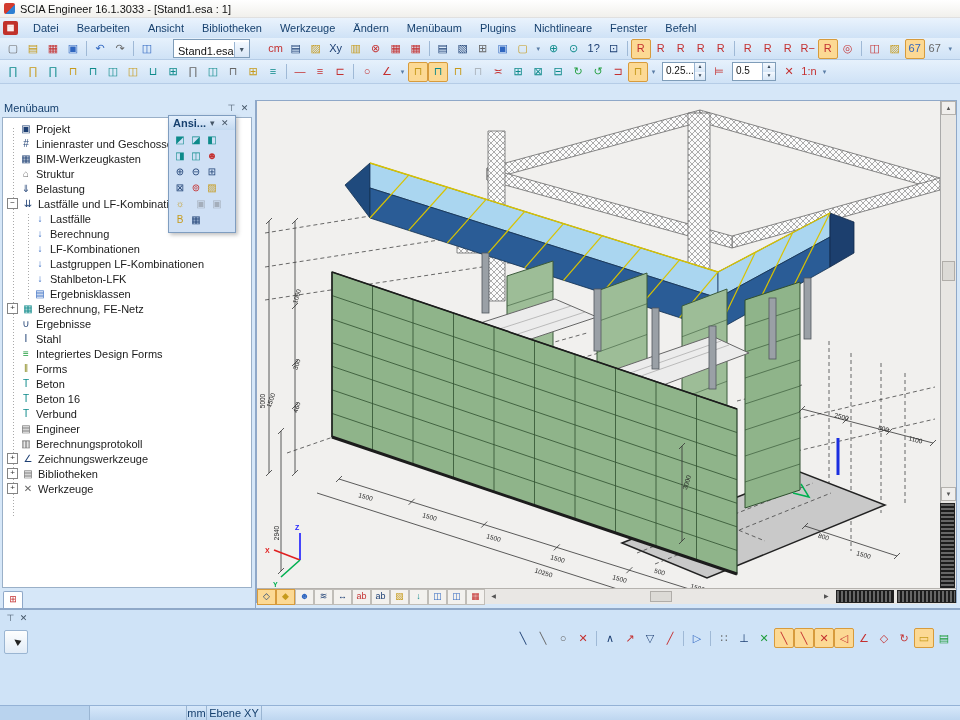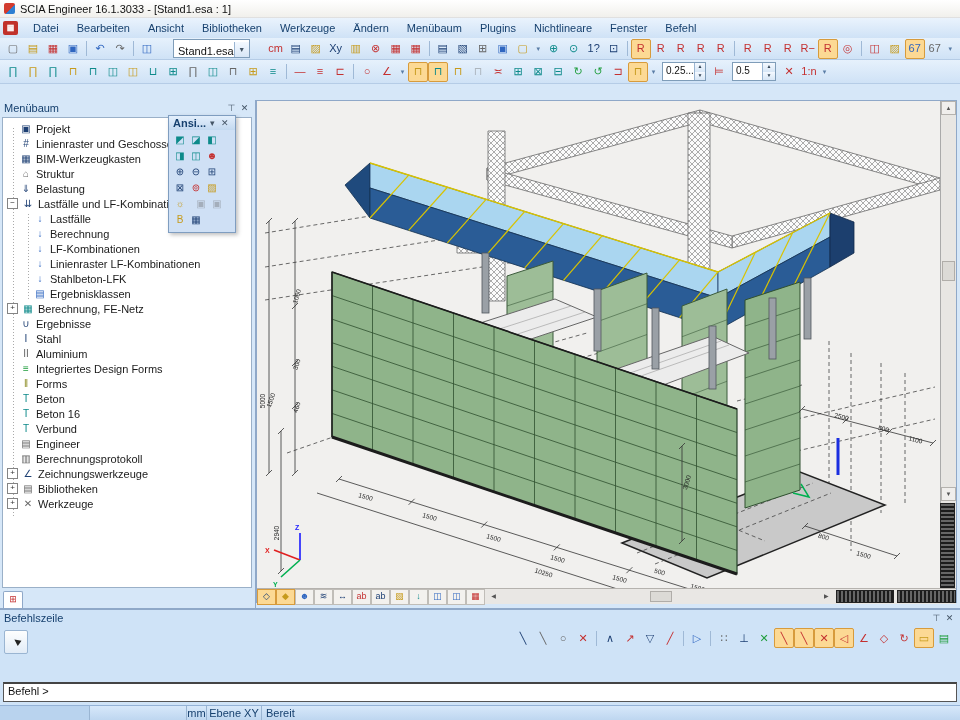--- a/index.html
+++ b/index.html
@@ -469,21 +469,21 @@
           <span class="tlabel">Berechnung</span>
         </div>
         <div class="trow" style="padding-left: 18px;">
           <span class="stub"></span>
           <span class="ticon bl">↓</span>
           <span class="tlabel">LF-Kombinationen</span>
         </div>
         <div class="trow" style="padding-left: 18px;">
           <span class="stub"></span>
           <span class="ticon bl">↓</span>
-          <span class="tlabel">Linienraster LF-Kombinationen</span>
+          <span class="tlabel">Lastgruppen LF-Kombinationen</span>
         </div>
         <div class="trow" style="padding-left: 18px;">
           <span class="stub"></span>
           <span class="ticon bl">↓</span>
           <span class="tlabel">Stahlbeton-LFK</span>
         </div>
         <div class="trow" style="padding-left: 18px;">
           <span class="stub"></span>
           <span class="ticon bl">▤</span>
           <span class="tlabel">Ergebnisklassen</span>
@@ -495,25 +495,20 @@
         </div>
         <div class="trow" style="padding-left: 4px;">
           <span class="stub"></span>
           <span class="ticon nv">∪</span>
           <span class="tlabel">Ergebnisse</span>
         </div>
         <div class="trow" style="padding-left: 4px;">
           <span class="stub"></span>
           <span class="ticon nv">I</span>
           <span class="tlabel">Stahl</span>
-        </div>
-        <div class="trow" style="padding-left: 4px;">
-          <span class="stub"></span>
-          <span class="ticon gy">II</span>
-          <span class="tlabel">Aluminium</span>
         </div>
         <div class="trow" style="padding-left: 4px;">
           <span class="stub"></span>
           <span class="ticon gn">≡</span>
           <span class="tlabel">Integriertes Design Forms</span>
         </div>
         <div class="trow" style="padding-left: 4px;">
           <span class="stub"></span>
           <span class="ticon ol">‖</span>
           <span class="tlabel">Forms</span>
@@ -885,21 +880,20 @@
       <span class="sbthumb" style="left:150px;top:1px;width:22px;height:11px;position:absolute"></span>
     </span>
     <span class="hsbarrow">▶</span>
     <span class="stripeh"></span>
     <span class="stripeh"></span>
   </div>
 </div>
 
 <div id="cmdpanel">
   <div class="panelhead">
-    <span class="ptitle">Befehlszeile</span>
     <span class="phbtn">⊤</span>
     <span class="phbtn">✕</span>
   </div>
   <div class="cursorbtn"><span class="curglyph">▲</span></div>
   <div id="cmdicons">
       <span class="tbi">
         <span class="glyph nv">╲</span>
       </span>
       <span class="tbi">
         <span class="glyph gy">╲</span>
@@ -958,24 +952,20 @@
       <span class="tbi">
         <span class="glyph rd">↻</span>
       </span>
       <span class="tbi pressed">
         <span class="glyph yl">▭</span>
       </span>
       <span class="tbi">
         <span class="glyph gn">▤</span>
       </span>
     </div>
-  <div id="cmdinput">
-    <span>Befehl &gt;</span>
-  </div>
 </div>
 
 <div id="statusbar">
   <div class="sseg" style="width:90px;background:#b9d3ee"></div>
   <div class="sseg" style="width:97px"></div>
   <div class="sseg" style="width:20px">mm</div>
   <div class="sseg" style="width:55px">Ebene XY</div>
-  <div class="sseg" style="flex:1;border-right:none;text-align:left;padding-left:4px">Bereit</div>
 </div>
 
 </body></html>

